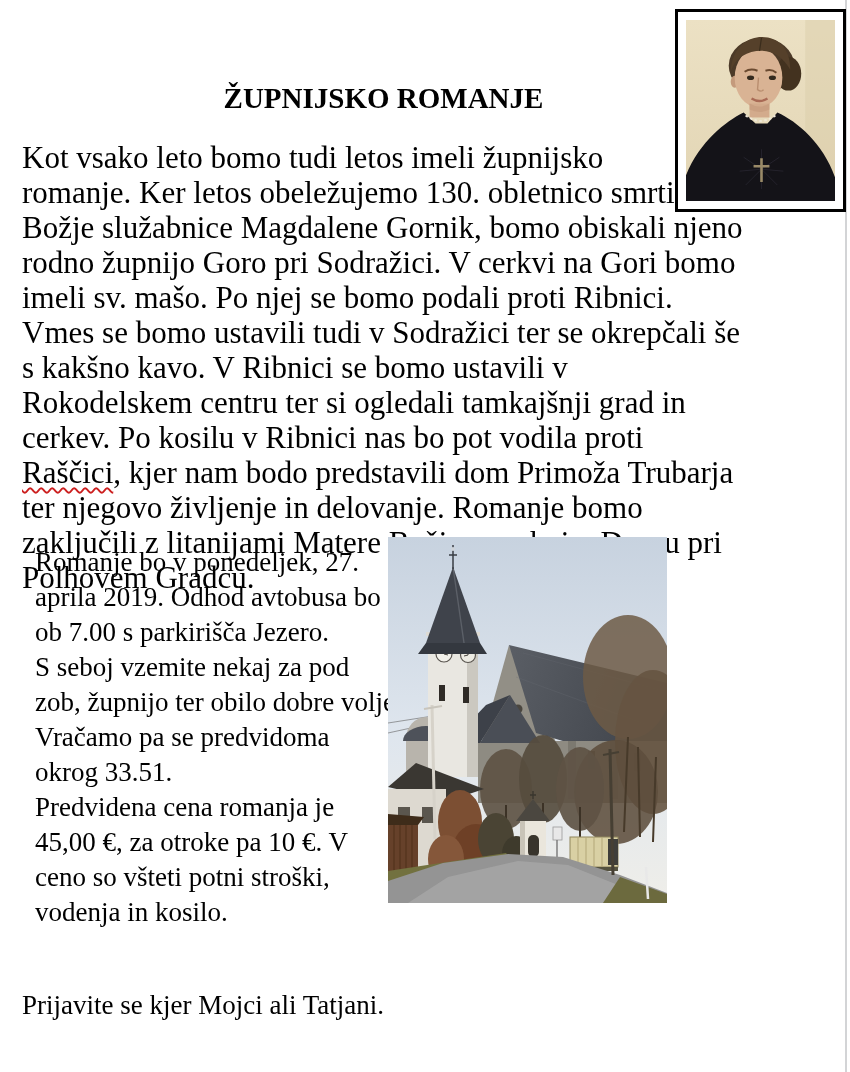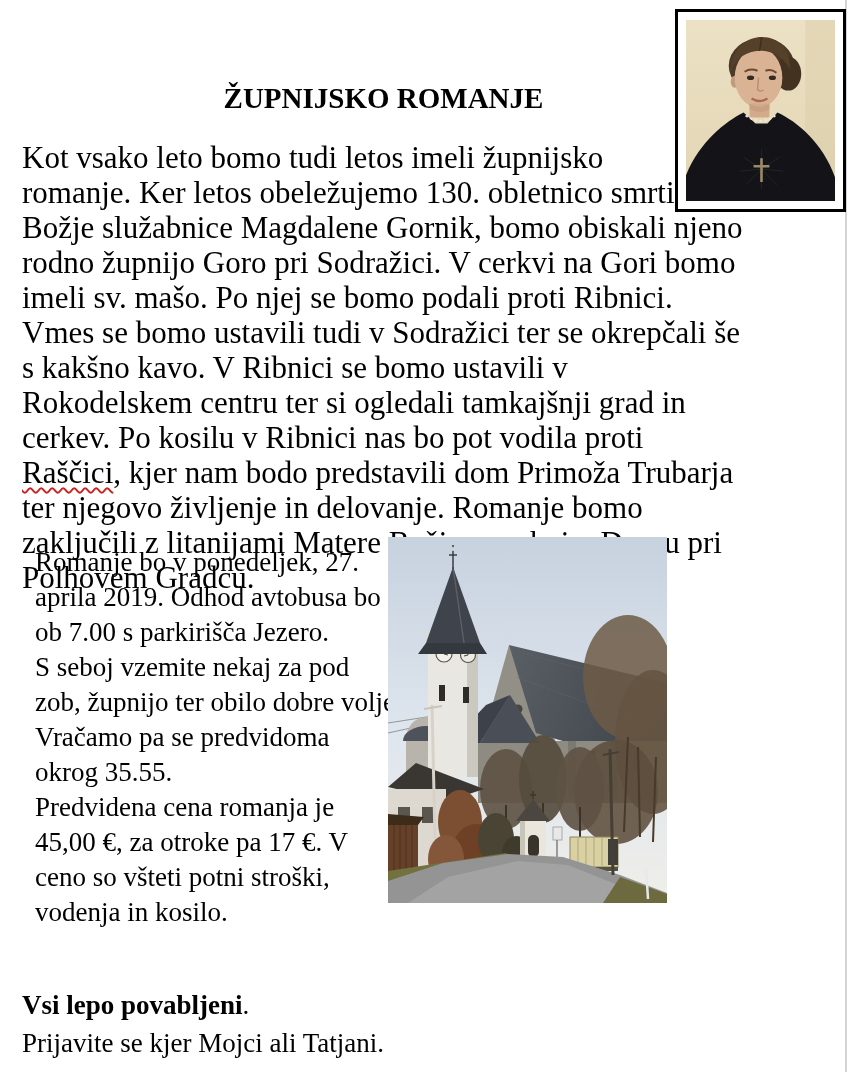--- a/index.html
+++ b/index.html
@@ -77,22 +77,22 @@
   </figure>
 
   <div class="content">
     <h1 class="title">ŽUPNIJSKO ROMANJE</h1>
     <p class="intro"><span class="wrap-spacer"></span><span>Kot vsako leto bomo tudi letos imeli župnijsko romanje. Ker letos obeležujemo 130. obletnico smrti Božje služabnice Magdalene Gornik, bomo obiskali njeno rodno župnijo Goro pri Sodražici. V cerkvi na Gori bomo imeli sv. mašo. Po njej se bomo podali proti Ribnici. Vmes se bomo ustavili tudi v Sodražici ter se okrepčali še s kakšno kavo. V Ribnici se bomo ustavili v Rokodelskem centru ter si ogledali tamkajšnji grad in cerkev. Po kosilu v Ribnici nas bo pot vodila proti </span><span class="spell-error">Raščici</span><span>, kjer nam bodo predstavili dom Primoža Trubarja ter njegovo življenje in delovanje. Romanje bomo zaključili z litanijami Matere Božje v cerkvi v Dvoru pri Polhovem Gradcu.</span></p>
   </div>
 
   <div class="details">
     <p>Romanje bo v ponedeljek, 27. aprila 2019. Odhod avtobusa bo ob 7.00 s parkirišča Jezero.</p>
     <p>S seboj vzemite nekaj za pod zob, župnijo ter obilo dobre volje</p>
-    <p>Vračamo pa se predvidoma okrog 35.55.</p>
-    <p>Predvidena cena romanja je 45,00 €, za otroke pa 17 €. V ceno so všteti potni stroški, vodenja in kosilo.</p>
+    <p>Vračamo pa se predvidoma okrog 33.51.</p>
+    <p>Predvidena cena romanja je 45,00 €, za otroke pa 10 €. V ceno so všteti potni stroški, vodenja in kosilo.</p>
   </div>
 
   <figure class="church-photo">
     <svg viewBox="0 0 279 366" preserveAspectRatio="none" role="img">
       <defs>
         <linearGradient id="sky" x1="0" y1="0" x2="0" y2="1">
           <stop offset="0" stop-color="#c7d2df"></stop>
           <stop offset="0.55" stop-color="#dfe6ee"></stop>
           <stop offset="1" stop-color="#efeee9"></stop>
         </linearGradient>
@@ -202,17 +202,16 @@
       <g>
         <path d="M44,168 L47,302" stroke="#d6d2c9" stroke-width="3" fill="none"></path>
         <path d="M36,172 L54,169" stroke="#c9c5bc" stroke-width="2" fill="none"></path>
         <path d="M222,212 L225,338" stroke="#463f33" stroke-width="3" fill="none"></path>
         <path d="M215,218 L231,215" stroke="#463f33" stroke-width="2" fill="none"></path>
       </g>
     </svg>
   </figure>
 
   <div class="closing">
-    <p class="invite"><b>Vsi lepo povabljeni</b><span>.</span></p>
     <p>Prijavite se kjer Mojci ali Tatjani.</p>
   </div>
 
 </div>
 
 </body></html>

